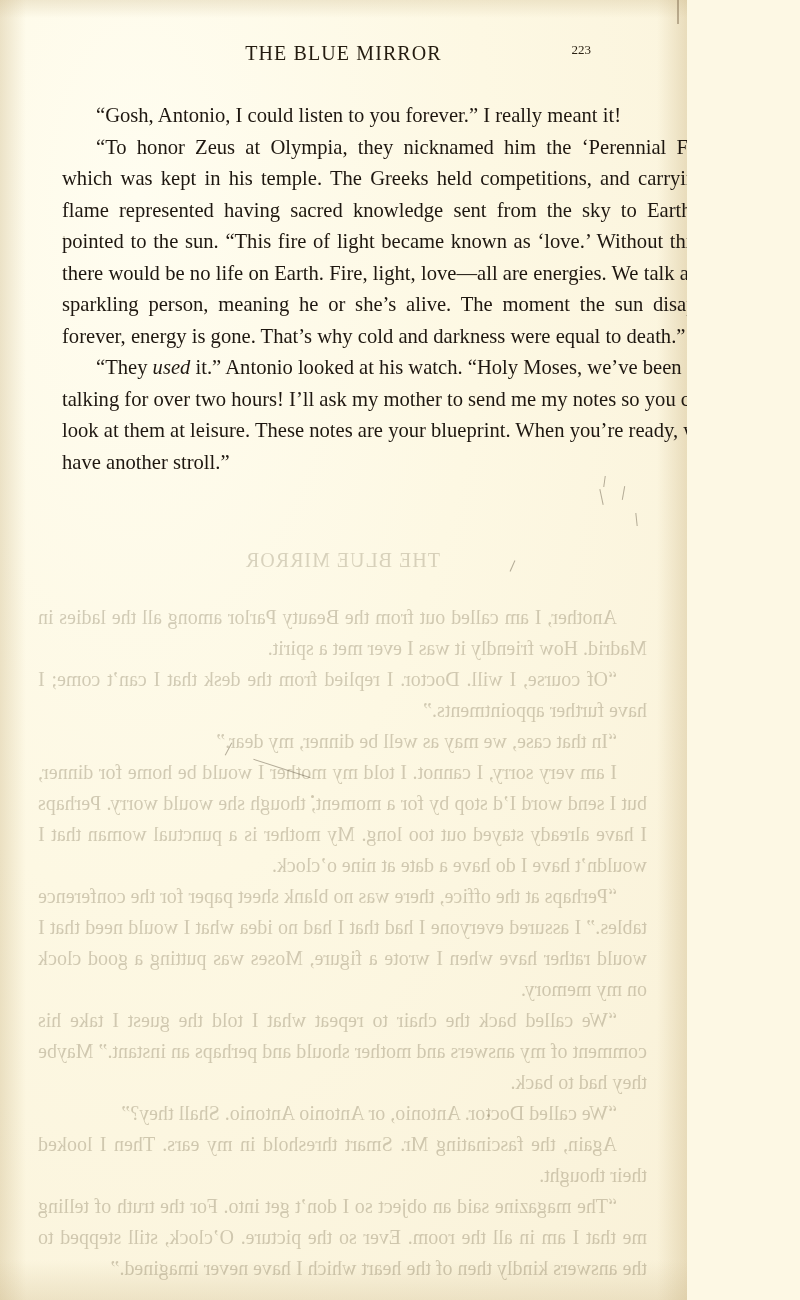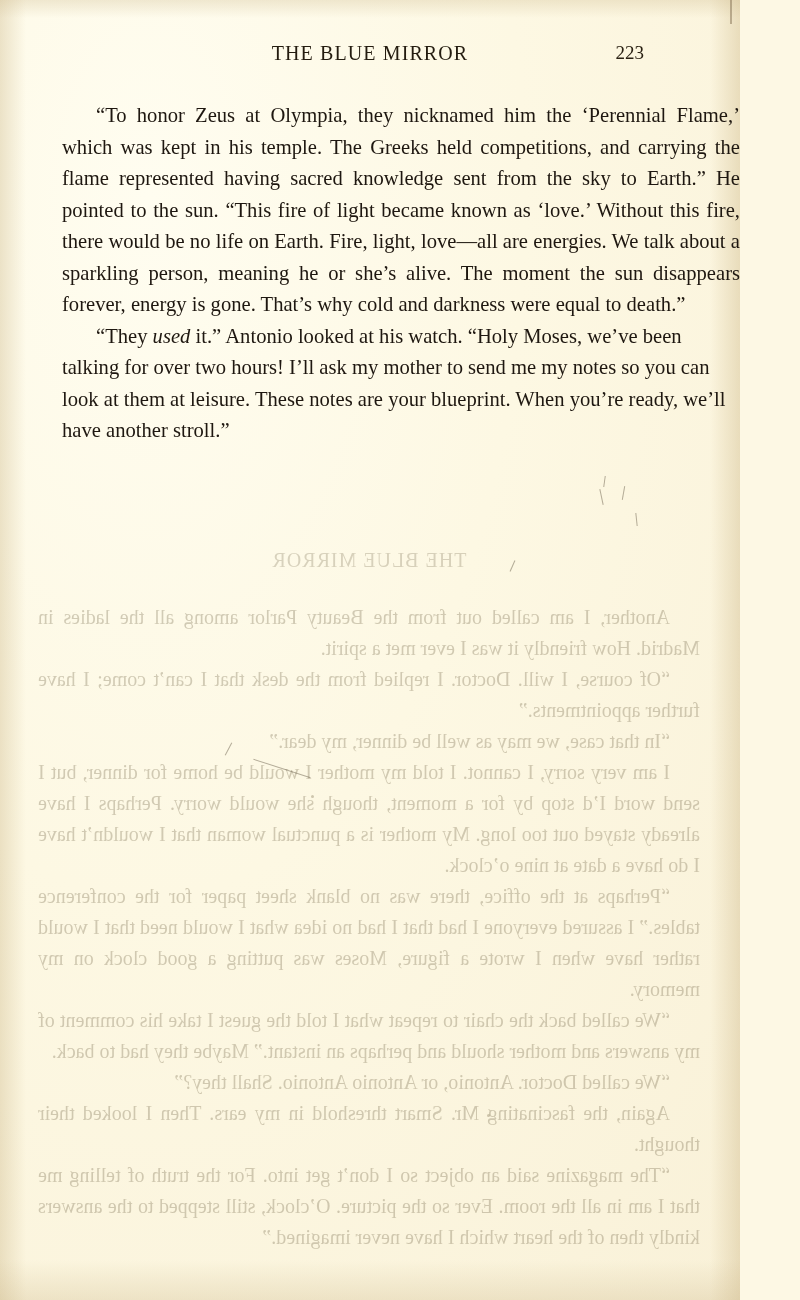--- a/index.html
+++ b/index.html
@@ -9,21 +9,21 @@
   body {
     width: 800px;
     height: 1300px;
     background: #fdf8e4;
     font-family: "Liberation Serif", serif;
     overflow: hidden;
   }
 
   .page {
     position: relative;
-    width: 740px;
+    width: 687px;
     height: 1300px;
     background:
       radial-gradient(ellipse at 20% 15%, #fffdf0 0%, #fdf8e3 45%, #f9f1d8 100%);
     box-sizing: border-box;
     overflow: hidden;
   }
 
   
   .paper-edge-left {
     position: absolute;
@@ -77,21 +77,21 @@
     font-size: 20px;
     letter-spacing: 1.1px;
     font-variant: small-caps;
     text-transform: uppercase;
     white-space: nowrap;
   }
   .folio {
     position: absolute;
     right: 0;
     top: 0;
-    font-size: 19px;
+    font-size: 13px;
     color: #2a2113;
   }
 
   
   .body-text {
     position: absolute;
     top: 100px;
     left: 62px;
     width: 678px;
     color: #1e1710;
@@ -168,20 +168,21 @@
   <div class="paper-edge-top"></div>
   <div class="paper-edge-bottom"></div>
   <div class="spine-mark"></div>
 
   <div class="running-head">
     <div class="book-title">THE BLUE MIRROR</div>
     <div class="folio">223</div>
   </div>
 
   <div class="body-text">
+    <p>“Gosh, Antonio, I could listen to you forever.” I really meant it!</p>
     <p>“To honor Zeus at Olympia, they nicknamed him the ‘Perennial Flame,’ which was kept in his temple. The Greeks held competitions, and carrying the flame represented having sacred knowledge sent from the sky to Earth.” He pointed to the sun. “This fire of light became known as ‘love.’ Without this fire, there would be no life on Earth. Fire, light, love—all are energies. We talk about a sparkling person, meaning he or she’s alive. The moment the sun disappears forever, energy is gone. That’s why cold and darkness were equal to death.”</p>
     <p class="last-para"><span>“They </span><em>used</em><span> it.” Antonio looked at his watch. “Holy Moses, we’ve been talking for over two hours! I’ll ask my mother to send me my notes so you can look at them at leisure. These notes are your blueprint. When you’re ready, we’ll have another stroll.”</span></p>
   </div>
 
   <div class="showthrough">
     <div class="st-head">THE BLUE MIRROR</div>
     <p>Another, I am called out from the Beauty Parlor among all the ladies in Madrid. How friendly it was I ever met a spirit.</p>
     <p>“Of course, I will. Doctor. I replied from the desk that I can’t come; I have further appointments.”</p>
     <p>“In that case, we may as well be dinner, my dear.”</p>
     <p>I am very sorry, I cannot. I told my mother I would be home for dinner, but I send word I’d stop by for a moment, though she would worry. Perhaps I have already stayed out too long. My mother is a punctual woman that I wouldn’t have I do have a date at nine o’clock.</p>

